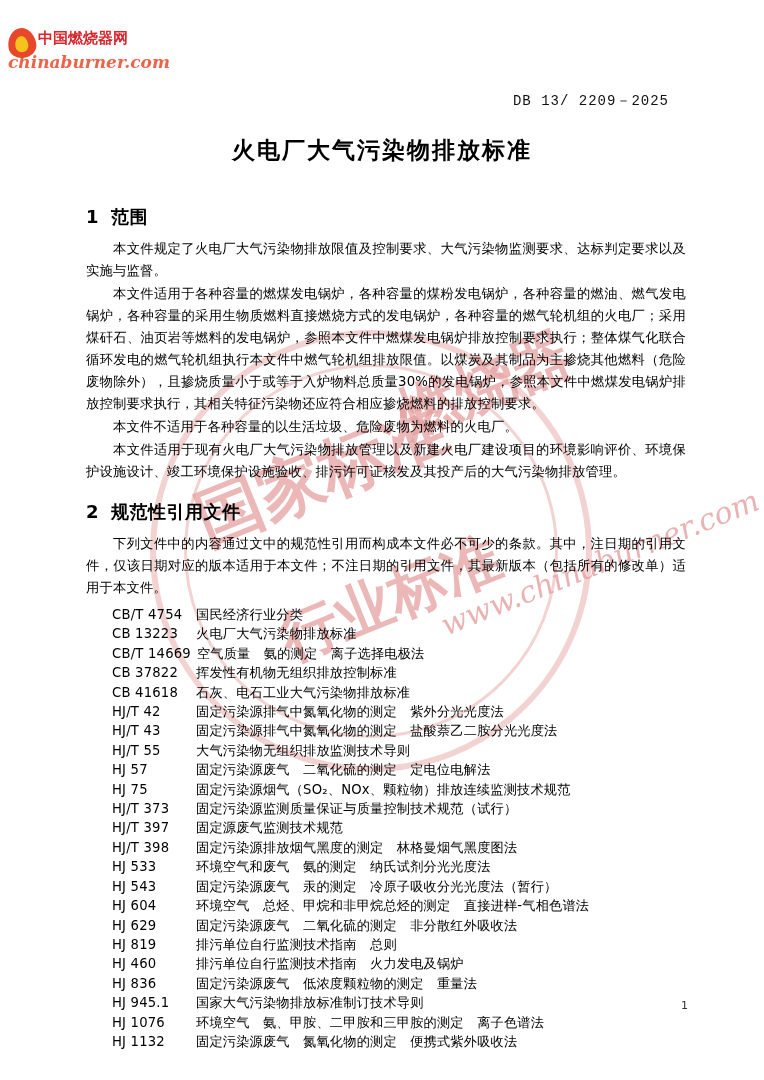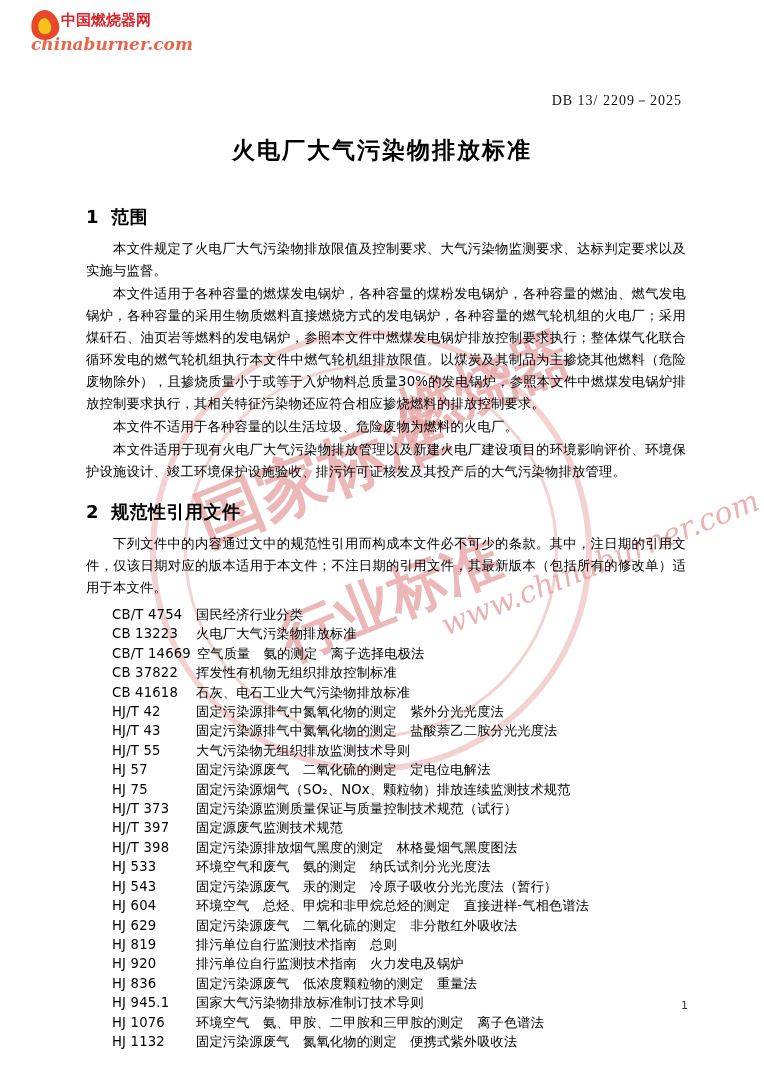--- a/index.html
+++ b/index.html
@@ -15,25 +15,24 @@
     width: 764px;
     height: 1080px;
     overflow: hidden;
     background: #fff;
   }
 
   
   .wm-logo {
     position: absolute;
     left: 8px;
-    top: 8px;
+    top: 26px;
     width: 150px;
     height: 52px;
     pointer-events: none;
-    margin-left: 23px;
   }
   .wm-logo .flame {
     position: absolute;
     left: 0; top: 2px;
     width: 28px; height: 30px;
     background: #e8482a;
     border-radius: 50% 50% 50% 50% / 60% 60% 40% 40%;
     transform: rotate(-8deg);
   }
   .wm-logo .flame:after {
@@ -113,26 +112,26 @@
   
   .content {
     position: absolute;
     left: 0; top: 0;
     width: 764px;
     height: 1080px;
     z-index: 5;
   }
   .std-no {
     position: absolute;
-    right: 82px;
+    right: 95px;
     top: 92px;
     font-size: 14px;
     letter-spacing: 1px;
     color: #111;
-    font-family: Liberation Serif, serif;
+    font-family: Liberation Mono, monospace;
   }
   .doc-title {
     position: absolute;
     left: 0; right: 0;
     top: 135px;
     text-align: center;
     font-size: 23px;
     font-weight: bold;
     letter-spacing: 2px;
     color: #000;
@@ -241,21 +240,21 @@
         <li><span class="code">HJ 57</span><span class="tt">固定污染源废气　二氧化硫的测定　定电位电解法</span></li>
         <li><span class="code">HJ 75</span><span class="tt">固定污染源烟气（SO₂、NOx、颗粒物）排放连续监测技术规范</span></li>
         <li><span class="code">HJ/T 373</span><span class="tt">固定污染源监测质量保证与质量控制技术规范（试行）</span></li>
         <li><span class="code">HJ/T 397</span><span class="tt">固定源废气监测技术规范</span></li>
         <li><span class="code">HJ/T 398</span><span class="tt">固定污染源排放烟气黑度的测定　林格曼烟气黑度图法</span></li>
         <li><span class="code">HJ 533</span><span class="tt">环境空气和废气　氨的测定　纳氏试剂分光光度法</span></li>
         <li><span class="code">HJ 543</span><span class="tt">固定污染源废气　汞的测定　冷原子吸收分光光度法（暂行）</span></li>
         <li><span class="code">HJ 604</span><span class="tt">环境空气　总烃、甲烷和非甲烷总烃的测定　直接进样-气相色谱法</span></li>
         <li><span class="code">HJ 629</span><span class="tt">固定污染源废气　二氧化硫的测定　非分散红外吸收法</span></li>
         <li><span class="code">HJ 819</span><span class="tt">排污单位自行监测技术指南　总则</span></li>
-        <li><span class="code">HJ 920</span><span class="tt">排污单位自行监测技术指南　火力发电及锅炉</span></li>
+        <li><span class="code">HJ 460</span><span class="tt">排污单位自行监测技术指南　火力发电及锅炉</span></li>
         <li><span class="code">HJ 836</span><span class="tt">固定污染源废气　低浓度颗粒物的测定　重量法</span></li>
         <li><span class="code">HJ 945.1</span><span class="tt">国家大气污染物排放标准制订技术导则</span></li>
         <li><span class="code">HJ 1076</span><span class="tt">环境空气　氨、甲胺、二甲胺和三甲胺的测定　离子色谱法</span></li>
         <li><span class="code">HJ 1132</span><span class="tt">固定污染源废气　氮氧化物的测定　便携式紫外吸收法</span></li>
       </ul>
 
     </div>
 
     <div class="page-no">1</div>
   </div>

